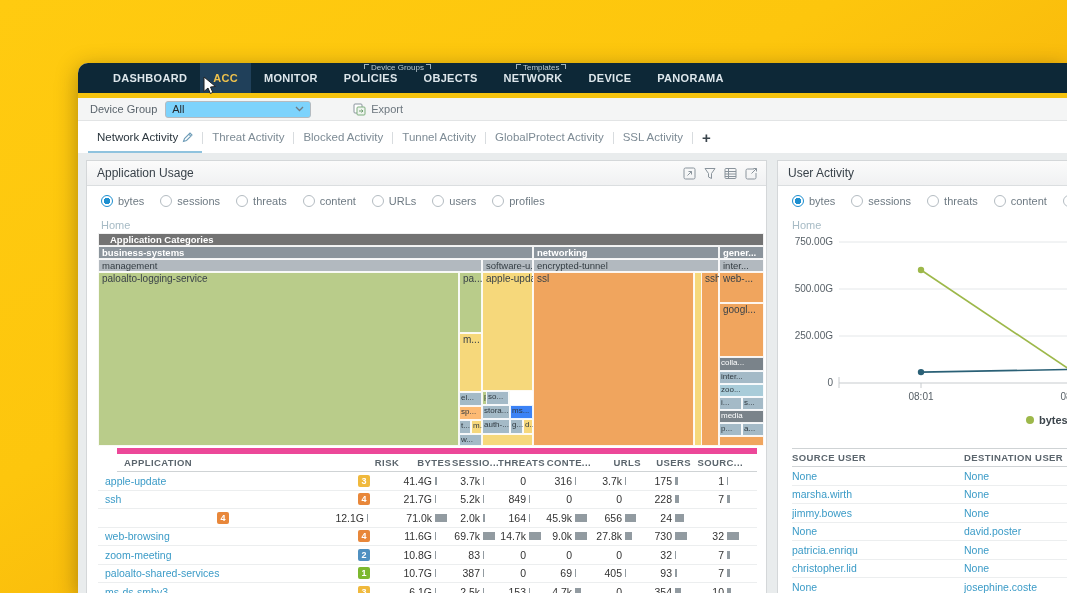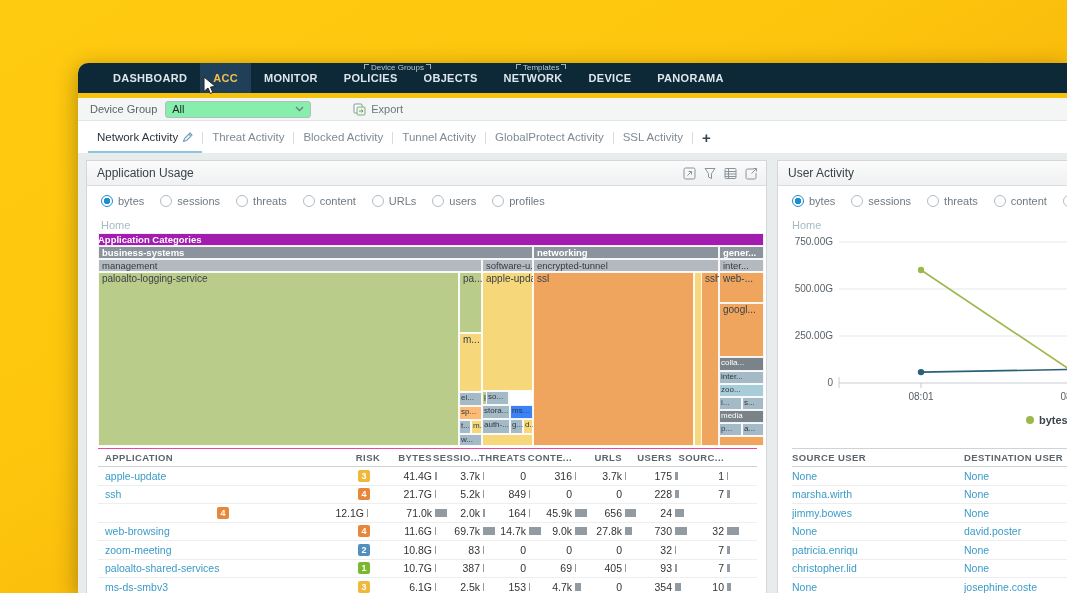--- a/index.html
+++ b/index.html
@@ -11,21 +11,21 @@
   .navbar{height:30px;background:#0d2837;position:relative;display:flex;align-items:center;padding-left:22px;}
   .nav-item{font-size:11px;font-weight:bold;line-height:30px;color:#dde6eb;padding:0 13px;letter-spacing:.3px;height:30px;white-space:nowrap;}
   .nav-item.active{background:#20405a;color:#eec14d;}
   .grp{position:absolute;top:0;display:flex;align-items:flex-start;font-size:8px;color:#bccad2;line-height:9px;gap:2px;}
   .grp i{width:4px;height:4px;border-top:1px solid #9fb2bd;display:block;margin-top:1px;}
   .grp i.l{border-left:1px solid #9fb2bd;}
   .grp i.r{border-right:1px solid #9fb2bd;}
   .stripe{height:5px;background:#f5c30e;}
   
   .toolbar{height:22px;background:#f4f5f5;border-bottom:1px solid #e2e4e5;display:flex;align-items:center;font-size:11px;color:#5a646c;padding-left:12px;}
-  .dd{width:146px;height:17px;border:1px solid #b5bbc0;border-radius:3px;background:#86efac;display:flex;align-items:center;justify-content:space-between;padding:0 6px;margin-left:8px;font-size:11px;color:#24292e;box-sizing:border-box;}
+  .dd{width:146px;height:17px;border:1px solid #b5bbc0;border-radius:3px;background:#7dd3fc;display:flex;align-items:center;justify-content:space-between;padding:0 6px;margin-left:8px;font-size:11px;color:#24292e;box-sizing:border-box;}
   .export{margin-left:42px;display:flex;align-items:center;gap:5px;color:#6d7press7;color:#6d777f;}
   
   .tabsrow{height:33px;background:#fff;display:flex;align-items:center;padding-left:10px;font-size:11.5px;color:#7d8b95;border-bottom:1px solid #edefF0;}
   .tab{padding:0 9px;height:33px;line-height:33px;display:flex;align-items:center;gap:4px;white-space:nowrap;}
   .tab.active{color:#2b363e;box-shadow:inset 0 -3px 0 #8fc3de;}
   .tabsep{width:1px;height:12px;background:#d8dcdf;}
   .addtab{color:#3a444c;font-weight:bold;font-size:15px;padding:0 9px;}
   
   .content{position:absolute;top:90px;left:0;right:0;bottom:0;background:#e9eced;}
   .panel{position:absolute;background:#fff;border:1px solid #d4d7d9;top:7px;bottom:-6px;box-sizing:border-box;}
@@ -36,29 +36,29 @@
   .picons{margin-left:auto;display:flex;gap:8px;align-items:center;}
   .picons svg{display:block;}
   .radios{display:flex;gap:16px;margin:9px 0 0 14px;align-items:center;white-space:nowrap;}
   .radio{display:flex;gap:5px;align-items:center;font-size:11px;color:#6e7a83;}
   .rdot{width:12px;height:12px;border-radius:50%;border:1px solid #b4bcc2;background:#fff;box-sizing:border-box;flex:none;}
   .radio.sel .rdot{border:1px solid #1d8fd0;background:radial-gradient(circle,#1d8fd0 0 3px,#fff 3.5px);}
   .home{margin:12px 0 0 14px;font-size:11px;color:#a7bbc5;width:max-content;}
   
   #treemap{position:absolute;left:11px;top:72px;width:666px;height:213px;}
   .tm{position:absolute;box-sizing:border-box;box-shadow:inset 0 0 0 1px rgba(255,255,255,.9);overflow:hidden;white-space:nowrap;}
-  .tm.header{background:#a21caf;color:#fff;font-weight:bold;font-size:9.5px;padding:0 0;line-height:13px;}
+  .tm.header{background:#737373;color:#fff;font-weight:bold;font-size:9.5px;padding:0 12px;line-height:13px;}
   .tm.cat{background:#8b949c;color:#fff;font-weight:bold;font-size:9.5px;padding:0 4px;line-height:13px;}
   .tm.sub{background:#b2b9bf;color:#333c42;font-size:9.5px;padding:0 4px;line-height:13px;}
   .tm.cell{font-size:10px;color:#3a4248;padding:1px 4px;}
   .tm.chip{font-size:8px;color:#2f3940;padding:0 2px;line-height:12px;}
   .tm.chip.dk{color:#fff;}
   
   .thead,.trow{display:grid;grid-template-columns:250px 32px 68px 48px 46px 46px 50px 50px 52px;align-items:center;}
-  .thead{border-top:1px solid #ec4899;border-bottom:1px solid #cfd3d5;height:17px;font-size:9.5px;font-weight:bold;color:#5b656d;letter-spacing:.4px;}
+  .thead{border-top:6px solid #ec4899;border-bottom:1px solid #cfd3d5;height:17px;font-size:9.5px;font-weight:bold;color:#5b656d;letter-spacing:.4px;margin-left:19px;}
   .trow{height:17.5px;border-bottom:1px solid #eceeef;font-size:10.5px;color:#333;}
   #app-table{position:absolute;left:11px;right:9px;top:287px;}
   .h-app{padding-left:7px;}
   .h-num{justify-self:end;padding-right:16px;}
   .h-risk{justify-self:center;padding-left:8px;}
   .c-app{padding-left:7px;color:#3b9bc7;overflow:hidden;text-overflow:ellipsis;white-space:nowrap;}
   .risk{width:12px;height:12px;border-radius:2px;color:#fff;font-size:9px;font-weight:bold;line-height:12px;text-align:center;margin:0 auto;}
   .num{display:flex;justify-content:flex-end;align-items:center;gap:3px;}
   .barslot{width:13px;display:flex;flex:none;}
   .bar{height:8px;background:#929ba1;}

